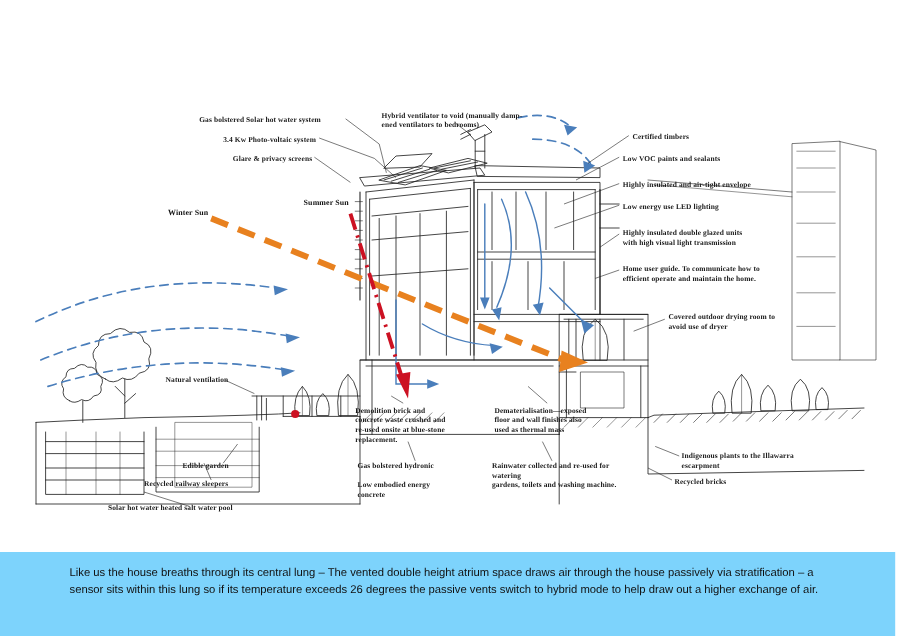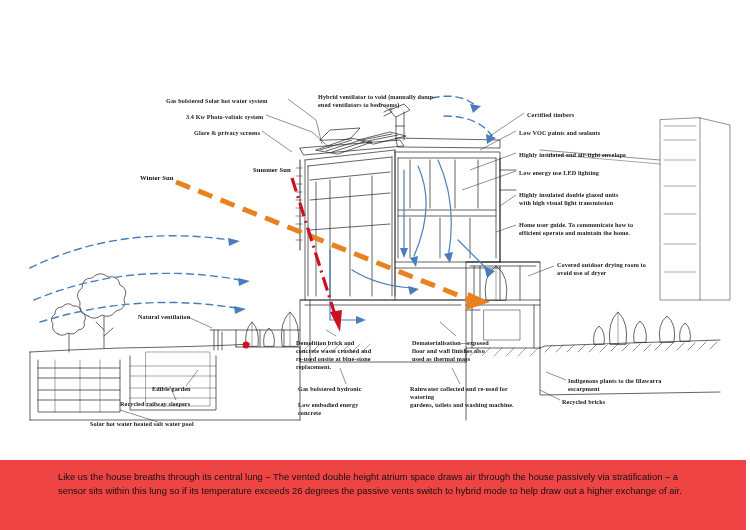--- a/index.html
+++ b/index.html
@@ -11,21 +11,21 @@
     width: 750px;
     height: 530px;
     overflow: hidden;
     font-family: "Liberation Serif", serif;
     color: #111111;
   }
   #page {
     position: relative;
     width: 746px;
     height: 530px;
-    background: #ef4444;
+    background: #7dd3fc;
   }
   #diagram {
     position: absolute;
     left: 0;
     top: 0;
     width: 750px;
     height: 460px;
   }
   .lbl {
     position: absolute;

